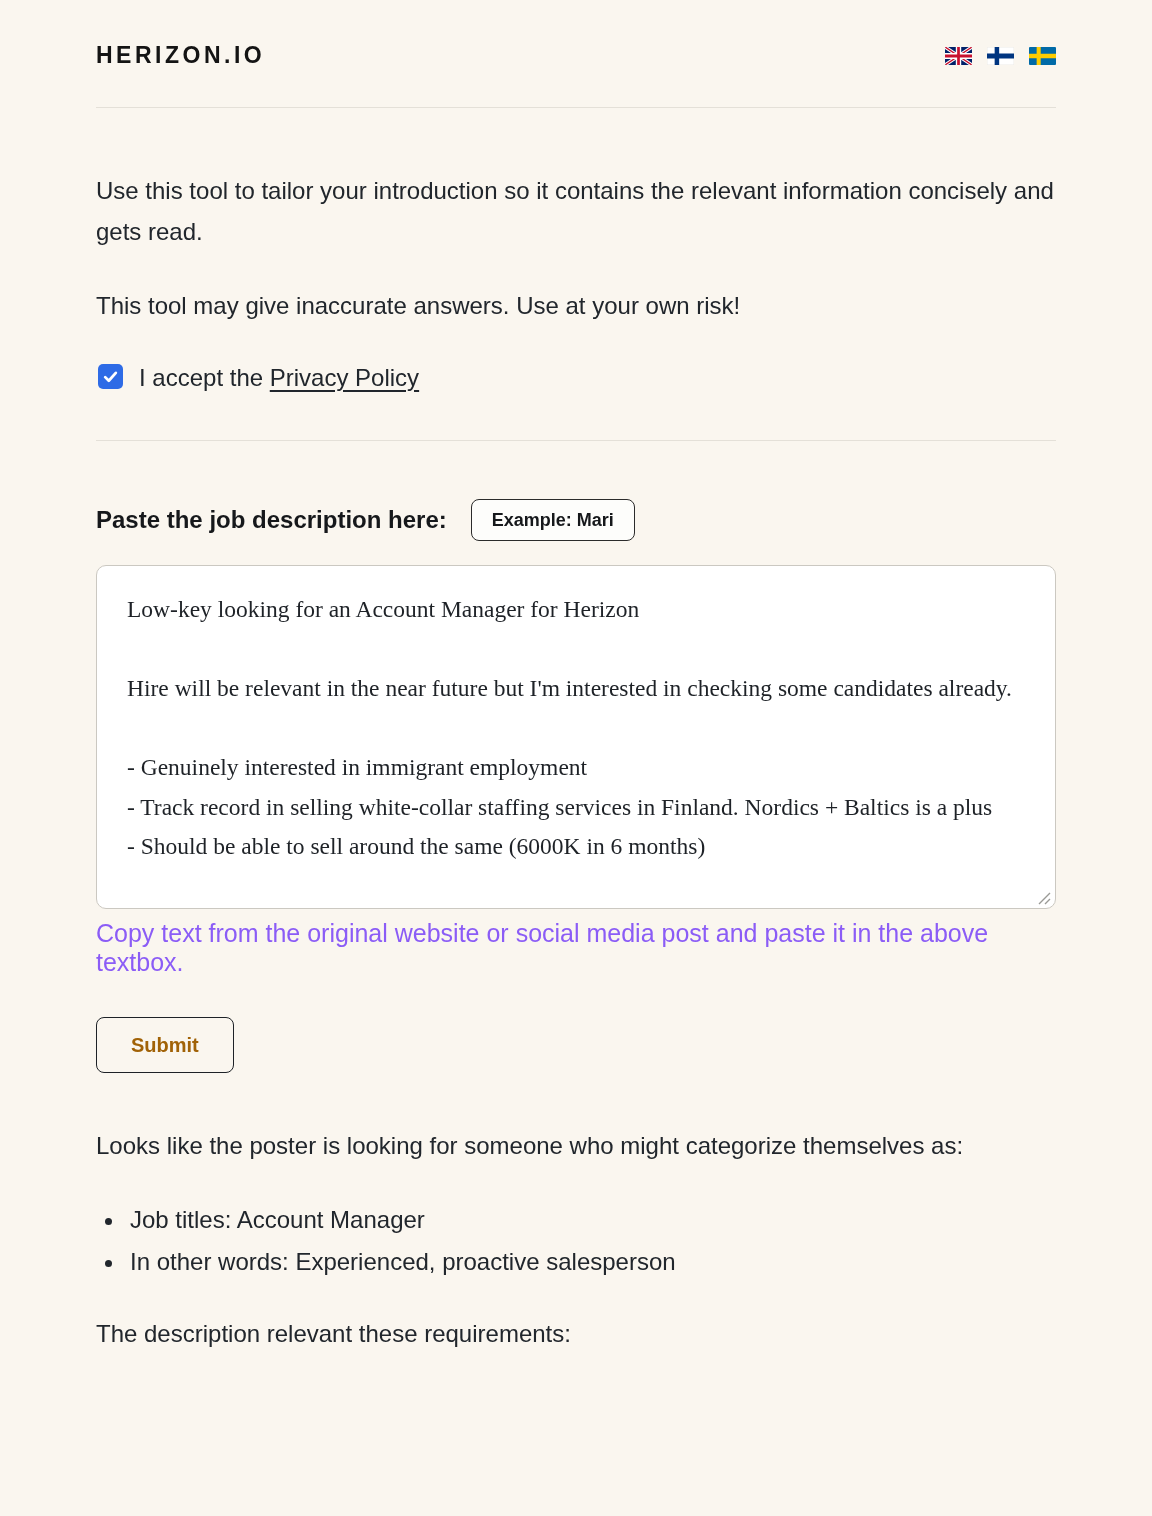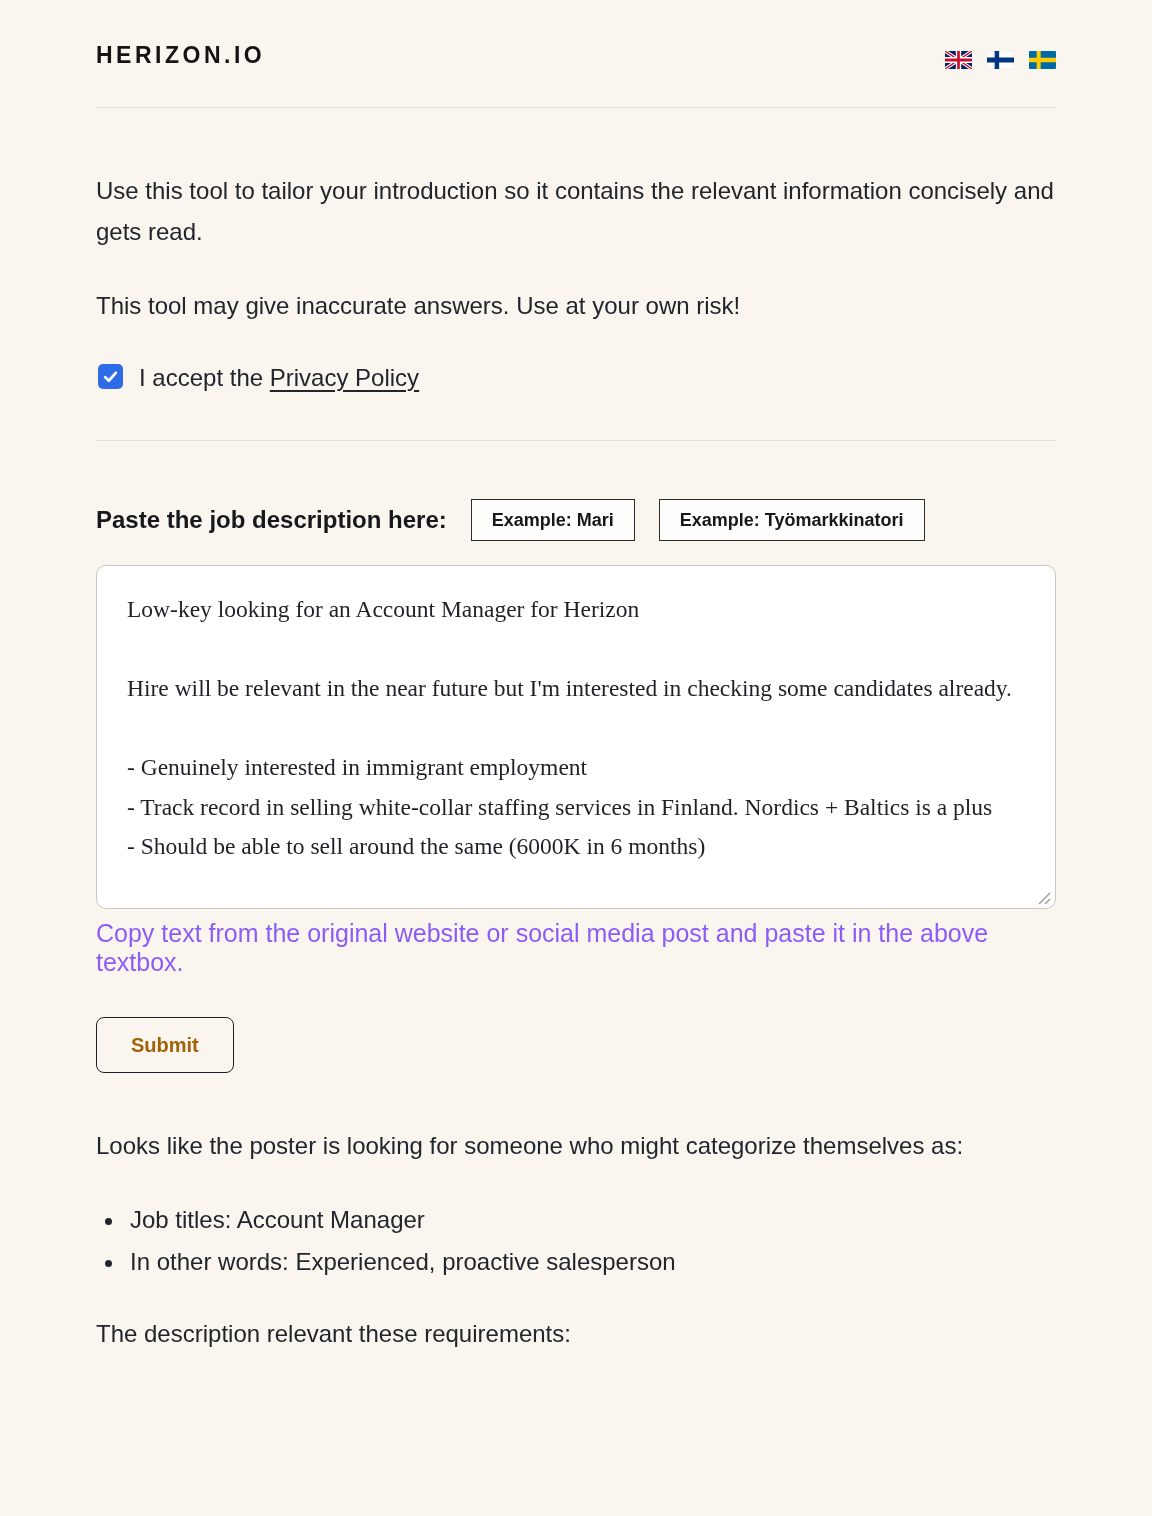--- a/index.html
+++ b/index.html
@@ -11,21 +11,21 @@
     font-family: "Liberation Sans", "DejaVu Sans", sans-serif;
     color: #1E2227;
     overflow-x: hidden;
   }
   .container { width: 960px; margin: 0 auto; }
 
   
   .header {
     display: flex;
     justify-content: space-between;
-    align-items: flex-end;
+    align-items: center;
     padding-top: 42px;
   }
   .logo {
     font-size: 23px;
     font-weight: 900;
     letter-spacing: 3.5px;
     color: #141414;
   }
   .lang-switcher { display: flex; gap: 15px; align-items: center; }
   .flag { width: 27px; height: 18px; display: inline-block; cursor: pointer; }
@@ -81,21 +81,21 @@
     gap: 24px;
   }
   .form-label { font-size: 24px; font-weight: 700; color: #16181B; text-align: center; }
   .example-btn {
     font-family: inherit;
     font-size: 18px;
     font-weight: 700;
     color: #16181B;
     background: #FDFDFB;
     border: 1.5px solid #2B2B2B;
-    border-radius: 0;
+    border-radius: 8px;
     padding: 11px 20px;
     cursor: pointer;
     line-height: 1;
   }
   .textarea-wrap { position: relative; margin-top: 24px; }
   .job-textarea {
     width: 100%;
     height: 344px;
     background: #FFFFFF;
     border: 1px solid #CBC8C1;
@@ -208,21 +208,20 @@
       <span class="privacy-label"><span>I accept the</span> <a href="#">Privacy Policy</a></span>
     </div>
   </section>
 
   <hr class="divider divider-2">
 
   <section class="form-section">
     <div class="form-label-row">
       <span class="form-label">Paste the job description here:</span>
       <button class="example-btn">Example: Mari</button>
-      <button class="example-btn">Example: Työmarkkinatori</button>
     </div>
 
     <div class="textarea-wrap">
       <textarea class="job-textarea" spellcheck="false" style="">Low-key looking for an Account Manager for Herizon
 
 Hire will be relevant in the near future but I'm interested in checking some candidates already.
 
 - Genuinely interested in immigrant employment
 - Track record in selling white-collar staffing services in Finland. Nordics + Baltics is a plus
 - Should be able to sell around the same (6000K in 6 months)</textarea>

